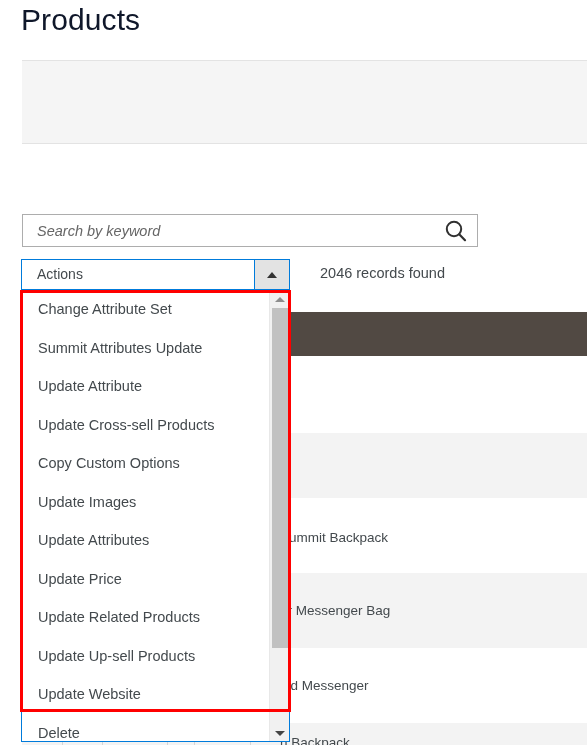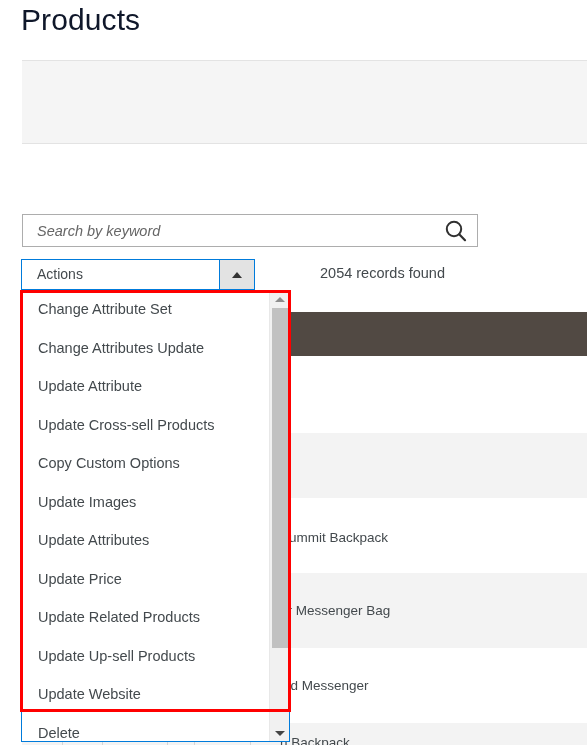--- a/index.html
+++ b/index.html
@@ -100,21 +100,21 @@
     position: absolute;
     right: 8px; top: 4px;
     width: 26px; height: 24px;
     cursor: pointer;
   }
 
   
   #actions-select {
     position: absolute;
     left: 21px; top: 259px;
-    width: 234px; height: 31px;
+    width: 269px; height: 31px;
     border: 1px solid #007bdb;
     background: #ffffff;
     z-index: 6;
   }
   #actions-select-label {
     position: absolute;
     left: 15px; top: 6px;
     font-size: 14px;
     color: #43494d;
     white-space: nowrap;
@@ -267,25 +267,25 @@
       <line x1="16.2" y1="15.2" x2="22" y2="21.2" stroke="#303030" stroke-width="2.2" stroke-linecap="round"></line>
     </svg>
   </span>
 </div>
 
 <div id="actions-select">
   <span id="actions-select-label">Actions</span>
   <span id="actions-select-arrow"></span>
 </div>
 
-<div id="records-found">2054 records found</div>
+<div id="records-found">2046 records found</div>
 
 <div id="actions-options">
   <div class="option-item">Change Attribute Set</div>
-  <div class="option-item">Change Attributes Update</div>
+  <div class="option-item">Summit Attributes Update</div>
   <div class="option-item">Update Attribute</div>
   <div class="option-item">Update Cross-sell Products</div>
   <div class="option-item">Copy Custom Options</div>
   <div class="option-item">Update Images</div>
   <div class="option-item">Update Attributes</div>
   <div class="option-item">Update Price</div>
   <div class="option-item">Update Related Products</div>
   <div class="option-item">Update Up-sell Products</div>
   <div class="option-item">Update Website</div>
   <div class="option-item">Delete</div>

